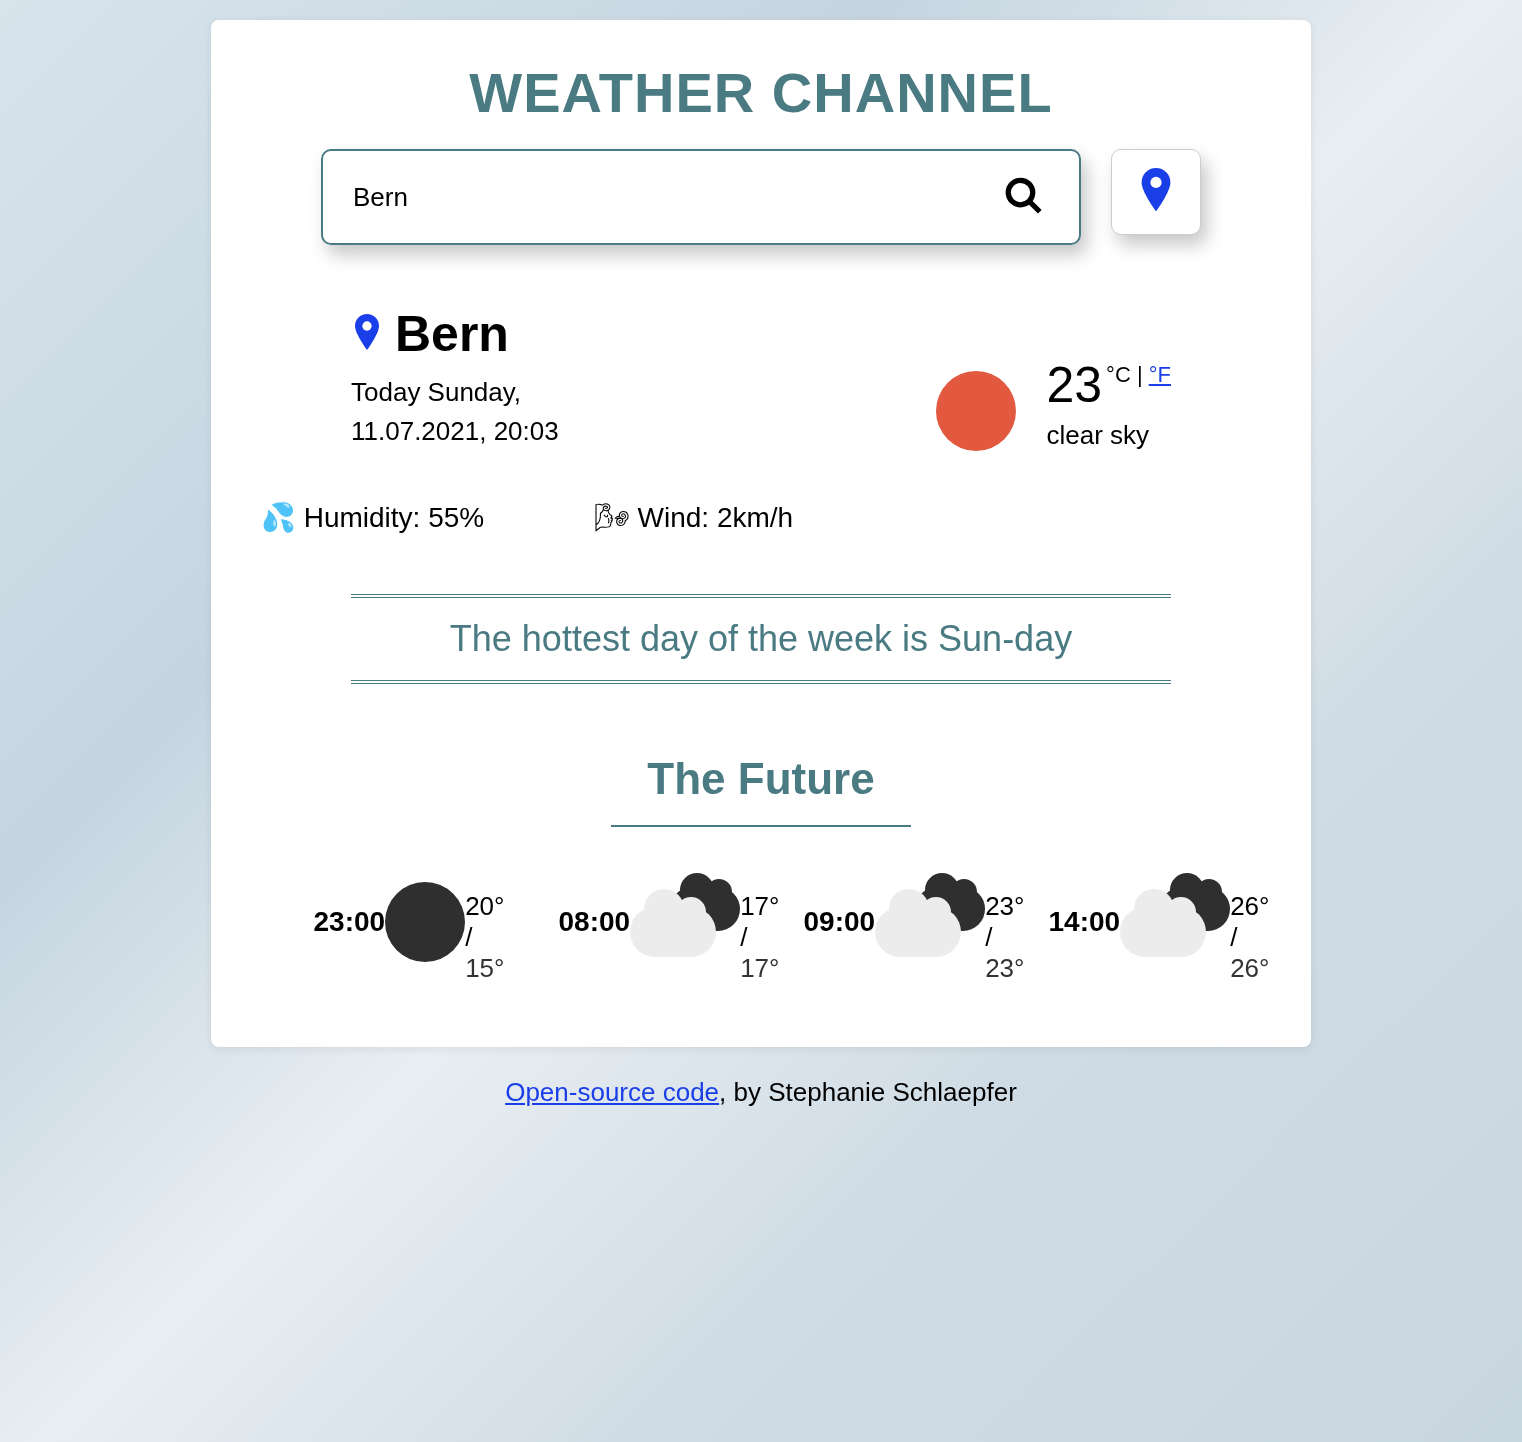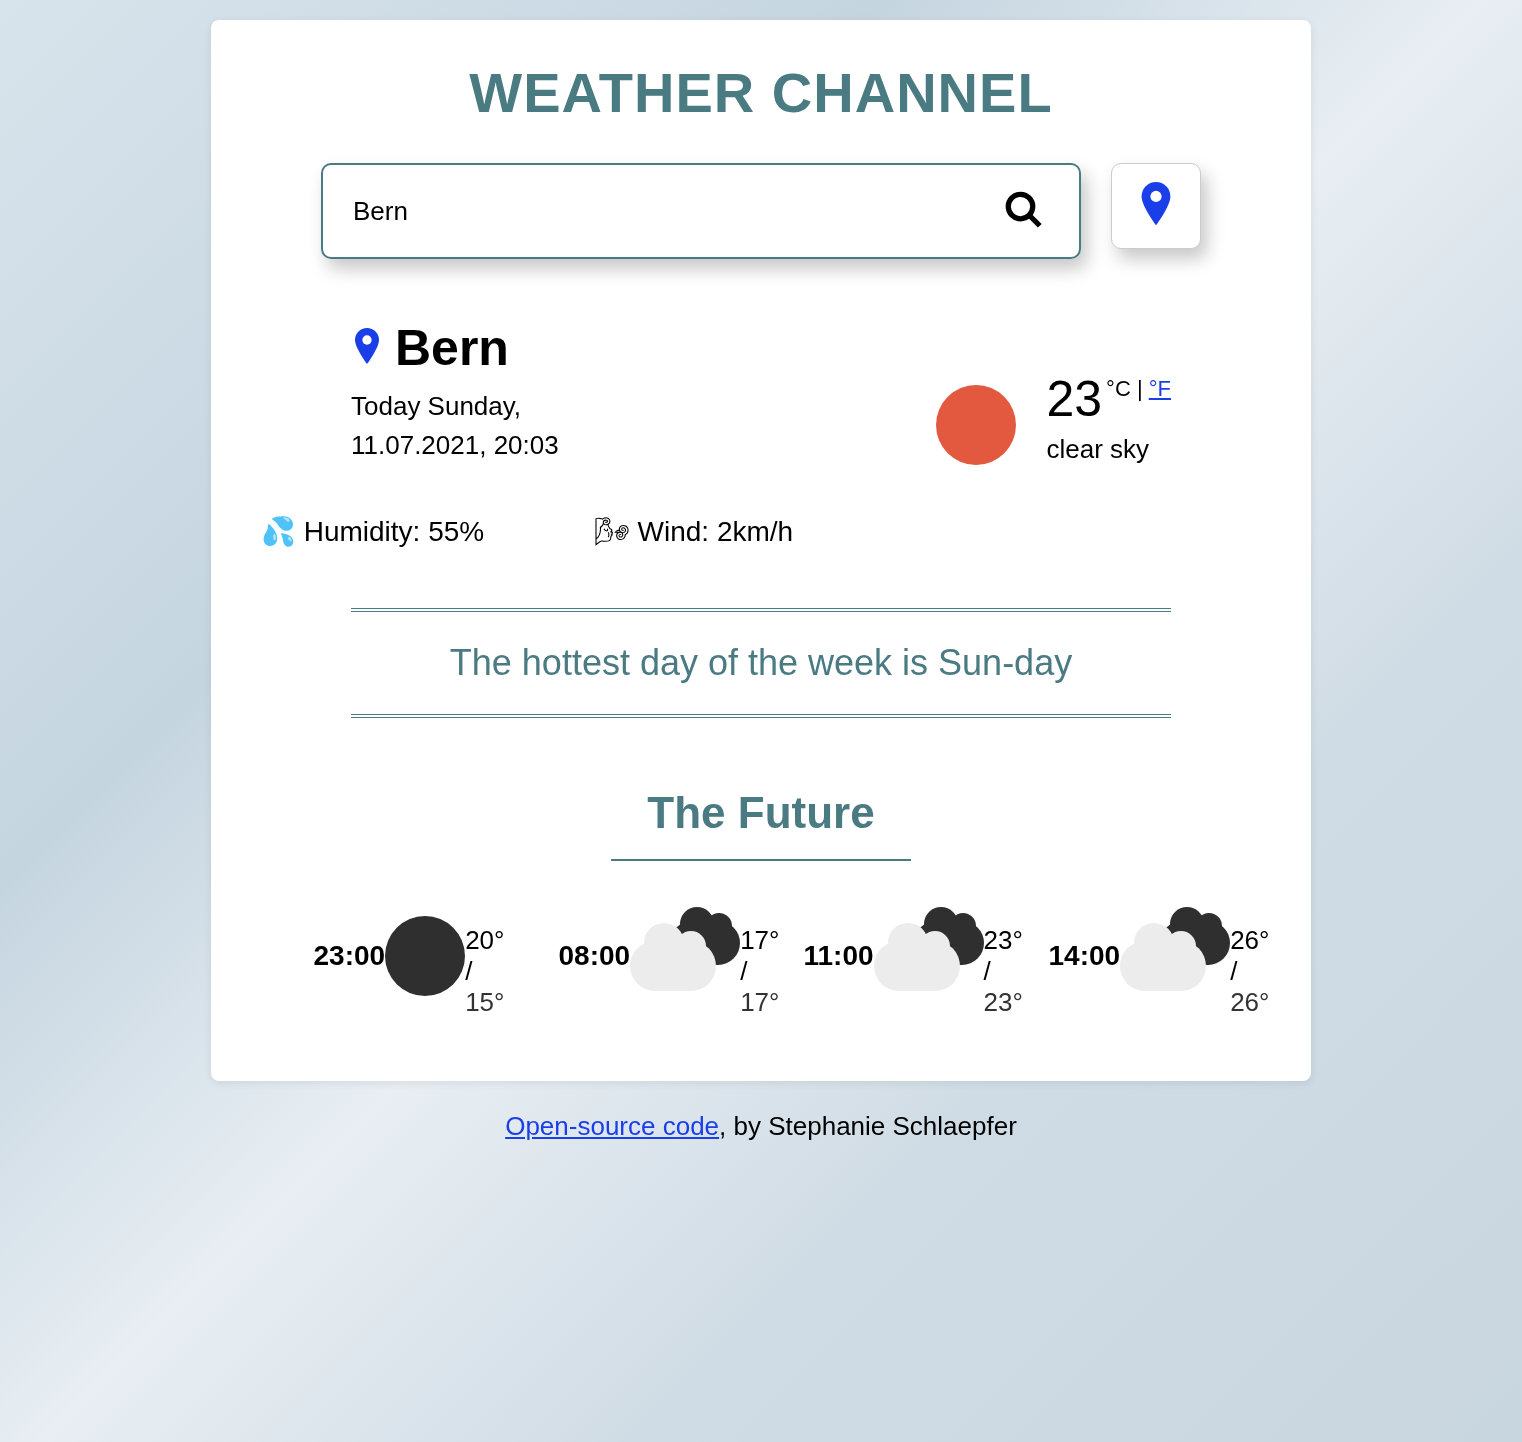--- a/index.html
+++ b/index.html
@@ -17,21 +17,21 @@
     width: 1100px;
     border-radius: 8px;
     padding: 40px 50px 50px 50px;
     box-shadow: 0 2px 8px rgba(0,0,0,0.08);
   }
   .title {
     text-align: center;
     color: #4a7a82;
     font-size: 56px;
     font-weight: bold;
-    margin-bottom: 38px;
+    margin-bottom: 24px;
     letter-spacing: 1px;
   }
   .search-row {
     display: flex;
     justify-content: center;
     gap: 30px;
     margin-bottom: 60px;
   }
   .search-box {
     display: flex;
@@ -131,21 +131,21 @@
     display: flex;
     justify-content: flex-start;
     gap: 110px;
     font-size: 28px;
     font-family: Arial, sans-serif;
     margin-bottom: 60px;
   }
   .quote-box {
     border-top: 4px double #4a7a82;
     border-bottom: 4px double #4a7a82;
-    padding: 30px 0;
+    padding: 20px 0;
     text-align: center;
     color: #4a7a82;
     font-size: 36px;
     margin: 0 90px 70px 90px;
   }
   .future-title {
     text-align: center;
     color: #4a7a82;
     font-size: 44px;
     margin-bottom: 21px;
@@ -351,21 +351,21 @@
         <div class="fc-time">08:00</div>
         <div class="fc-icon">
           <div class="cloud-wrap">
             <div class="cloud-back"></div>
             <div class="cloud-front"></div>
           </div>
         </div>
         <div class="fc-temps"><span class="fc-hi">17°</span> / <span class="fc-lo">17°</span></div>
       </div>
       <div class="fc-item">
-        <div class="fc-time">11:00</div>
+        <div class="fc-time">09:00</div>
         <div class="fc-icon">
           <div class="cloud-wrap">
             <div class="cloud-back"></div>
             <div class="cloud-front"></div>
           </div>
         </div>
         <div class="fc-temps"><span class="fc-hi">23°</span> / <span class="fc-lo">23°</span></div>
       </div>
       <div class="fc-item">
         <div class="fc-time">14:00</div>

